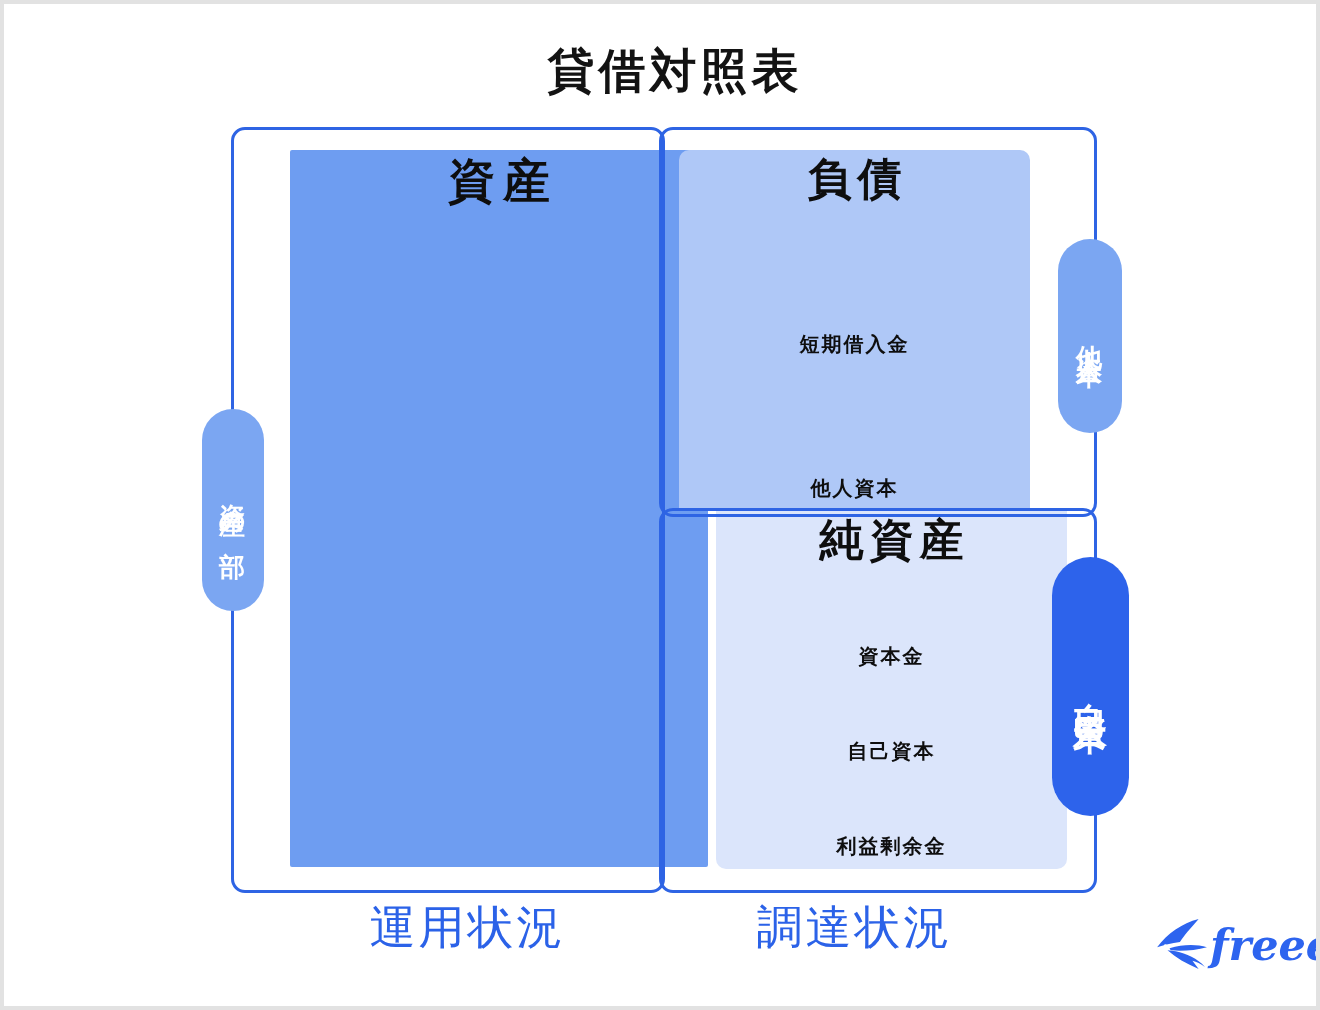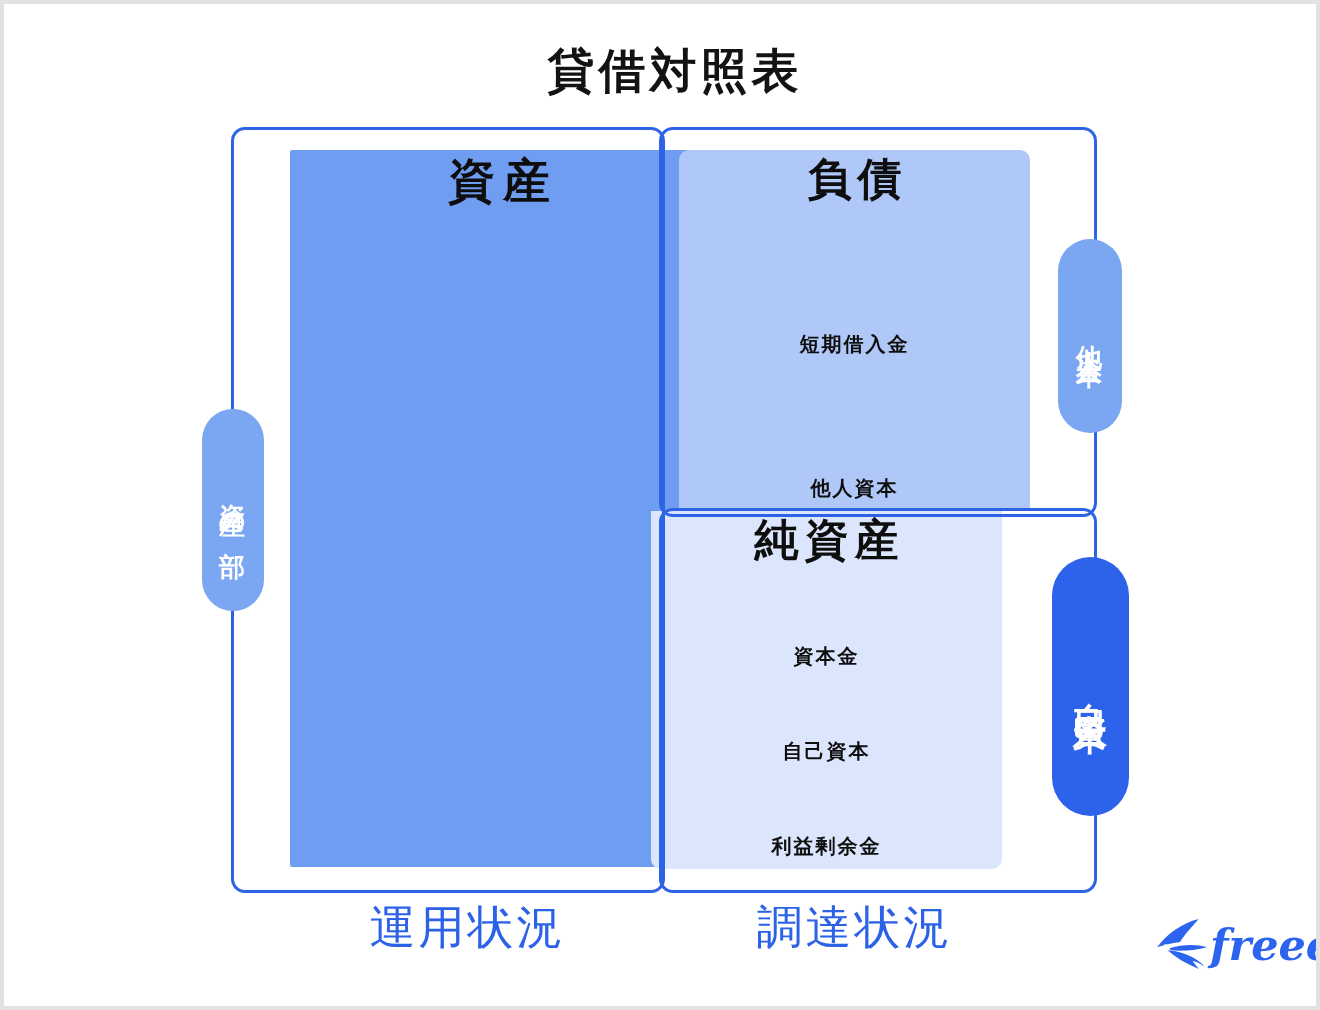--- a/index.html
+++ b/index.html
@@ -21,21 +21,21 @@
   #outline-left        { left:231px; top:127px; width:428px; height:760px; }
   #outline-right-top   { left:659px; top:127px; width:432px; height:384px; }
   #outline-right-bottom{ left:659px; top:508px; width:432px; height:379px; }
 
   .fill { position:absolute; z-index:1; display:flex; flex-direction:column;
           align-items:center; justify-content:space-between; color:#0E0E0E; }
   #asset-box    { left:290px; top:150px; width:418px; height:717px;
                   background:#6E9DF1; border-radius:2px; }
   #liability-box{ left:679px; top:150px; width:351px; height:361px;
                   background:#AFC8F7; border-radius:10px 10px 0 0; }
-  #netassets-box{ left:651px; top:511px; width:351px; height:358px;
+  #netassets-box{ left:716px; top:511px; width:351px; height:358px;
                   background:#DBE5FB; border-radius:0 0 10px 10px; }
 
   .box-heading-xl { font-size:47px; font-weight:800; letter-spacing:8px; padding-left:8px; }
   .box-heading    { font-size:44px; font-weight:800; letter-spacing:6px; padding-left:6px; margin-bottom:14px; }
   .box-item       { font-size:20px; font-weight:700; line-height:45px; letter-spacing:2px; text-align:center; }
 
   .pill {
     position:absolute; z-index:3; display:flex; align-items:center; justify-content:center;
     color:#ffffff; font-weight:800; border-radius:999px;
   }

